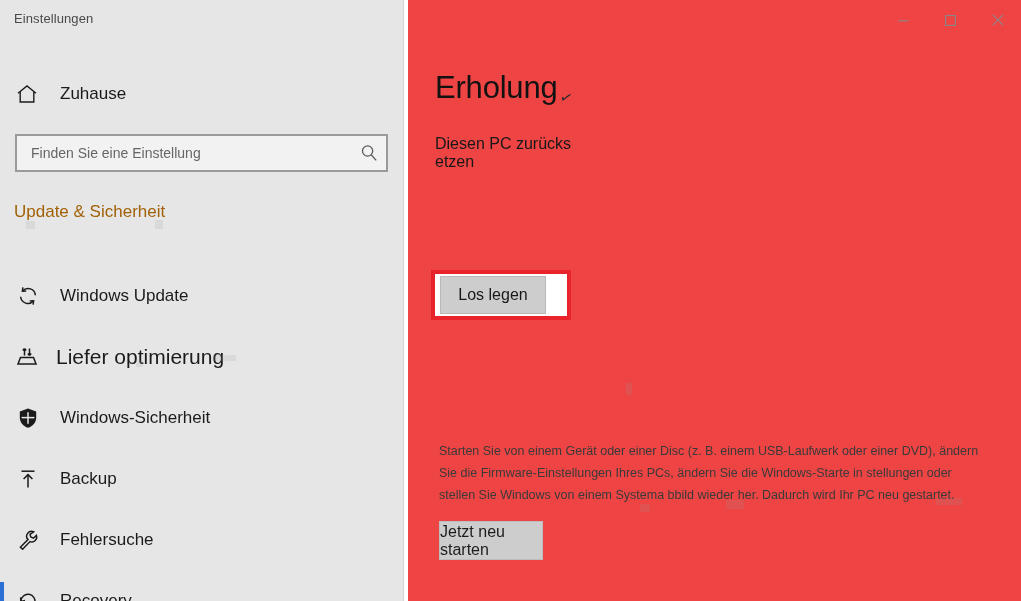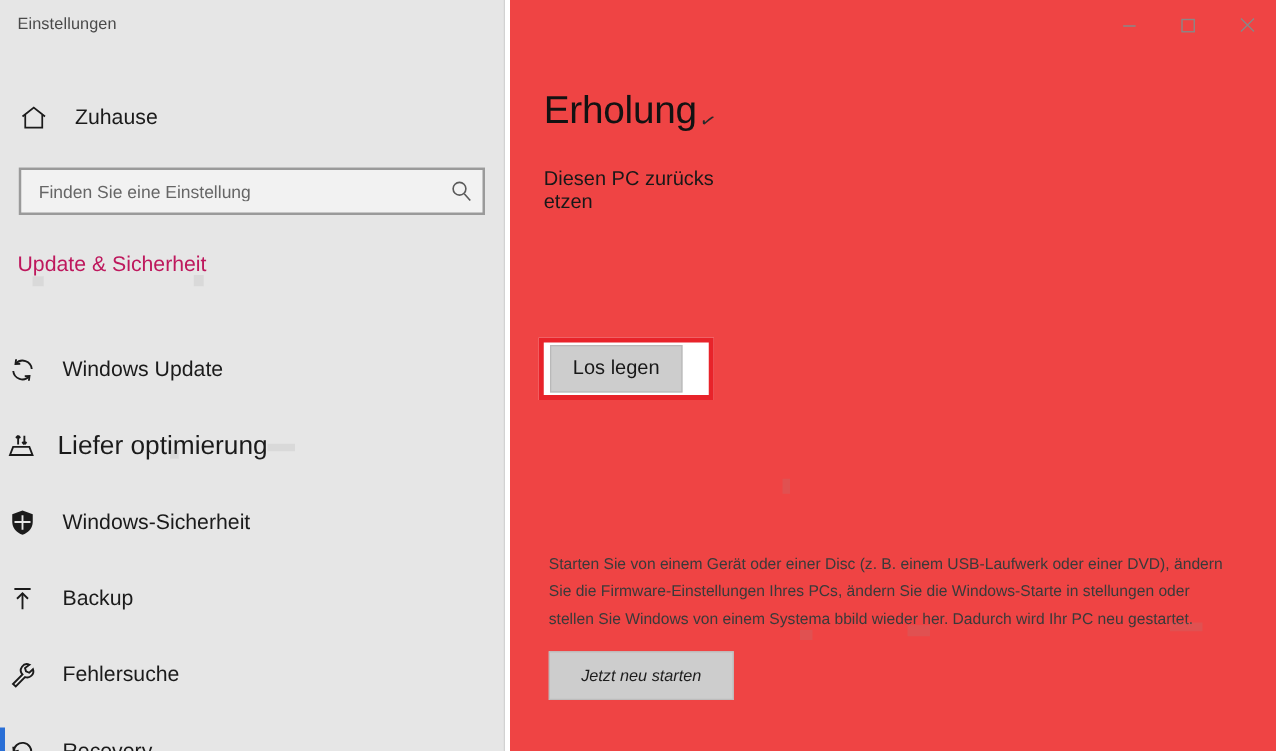--- a/index.html
+++ b/index.html
@@ -117,35 +117,35 @@
     align-items: center;
     justify-content: center;
     color: #5a5a5a;
   }
 
   .category-label {
     position: absolute;
     left: 14px;
     top: 202px;
     font-size: 17px;
-    color: #be185d;
+    color: #a16207;
   }
 
   .nav-list {
     position: absolute;
     left: 0;
     top: 265px;
     width: 404px;
   }
   .nav-item {
     position: relative;
     height: 61px;
     display: flex;
     align-items: center;
-    padding-left: 4px;
+    padding-left: 14px;
     box-sizing: border-box;
   }
   .nav-icon {
     width: 28px;
     height: 28px;
     display: flex;
     align-items: center;
     justify-content: center;
     color: #1b1b1b;
     flex: none;
@@ -279,31 +279,30 @@
     width: 545px;
     font-size: 12.5px;
     line-height: 22px;
     color: #3a3a3a;
   }
 
   .btn-restart {
     position: absolute;
     left: 31px;
     top: 521px;
-    width: 148px;
+    width: 104px;
     height: 39px;
     background: #cdcdcd;
     border: 1px solid #bdbdbd;
     box-sizing: border-box;
     display: flex;
     align-items: center;
     justify-content: center;
-    font-size: 13px;
+    font-size: 16px;
     color: #1d1d1d;
-    font-style: italic;
   }
 
   
   .smudge {
     position: absolute;
     background: rgba(150,150,150,0.16);
     pointer-events: none;
   }
 </style>
 </head>

